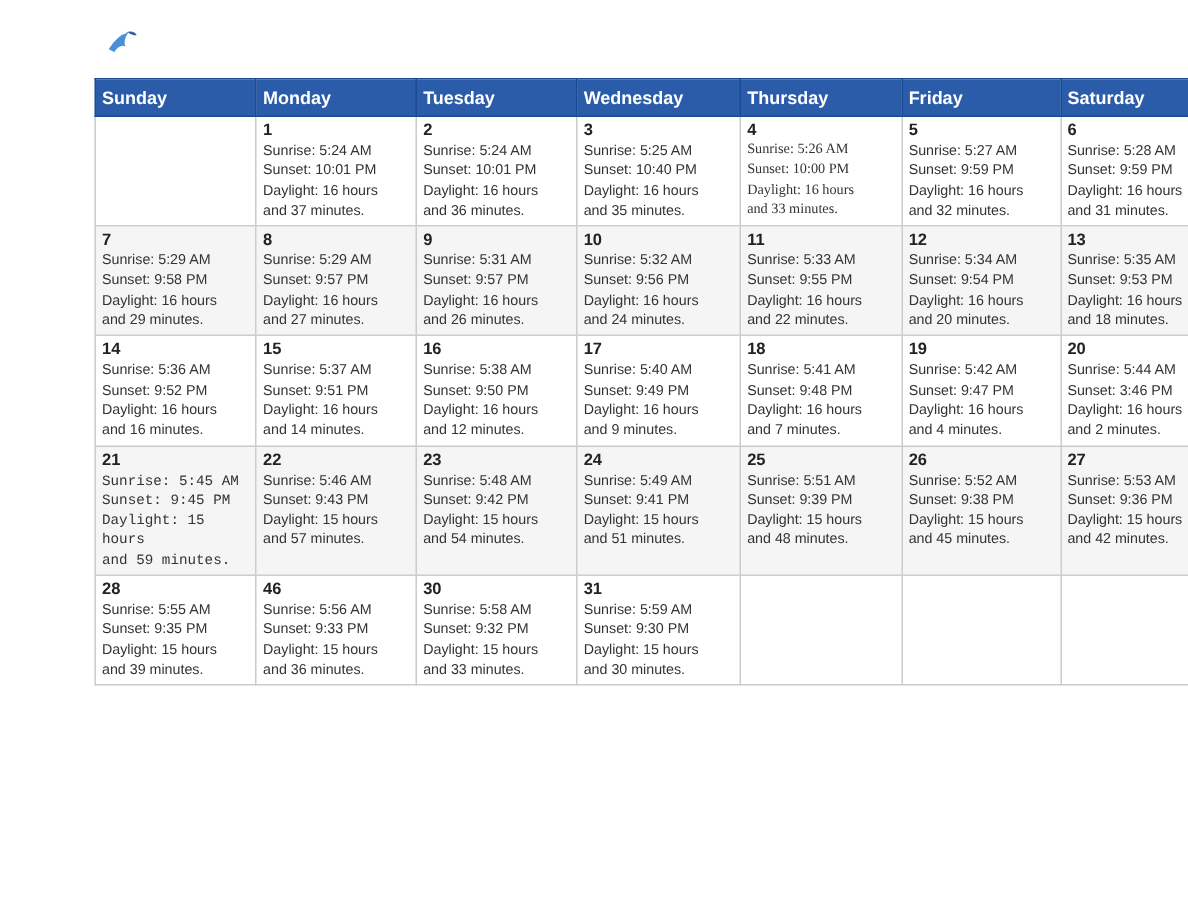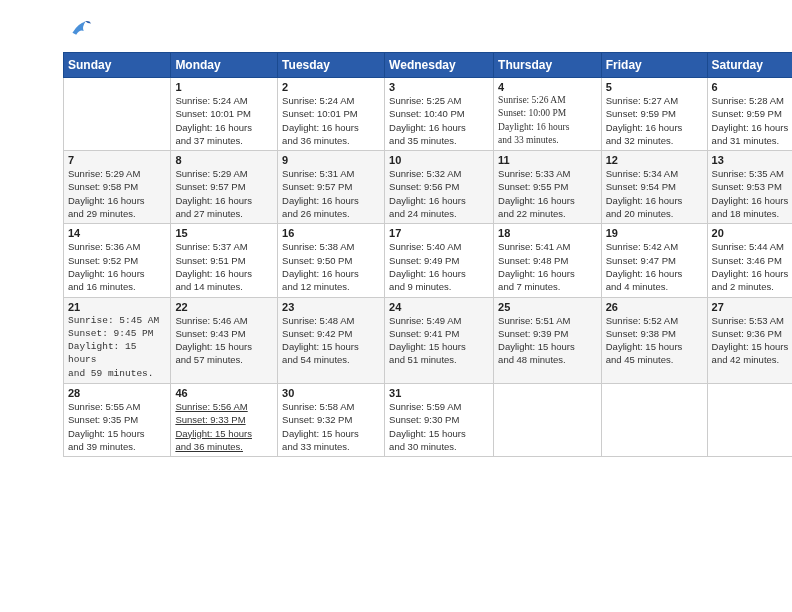--- a/index.html
+++ b/index.html
@@ -338,21 +338,21 @@
         <tr>
           <td>
             <span class="day-num">28</span>
             <div class="day-info" style="white-space: pre-line;">Sunrise: 5:55 AM
 Sunset: 9:35 PM
 Daylight: 15 hours
 and 39 minutes.</div>
           </td>
           <td>
             <span class="day-num">46</span>
-            <div class="day-info" style="white-space: pre-line; text-decoration: underline;">Sunrise: 5:56 AM
+            <div class="day-info" style="white-space: pre-line;">Sunrise: 5:56 AM
 Sunset: 9:33 PM
 Daylight: 15 hours
 and 36 minutes.</div>
           </td>
           <td>
             <span class="day-num">30</span>
             <div class="day-info" style="white-space: pre-line;">Sunrise: 5:58 AM
 Sunset: 9:32 PM
 Daylight: 15 hours
 and 33 minutes.</div>

